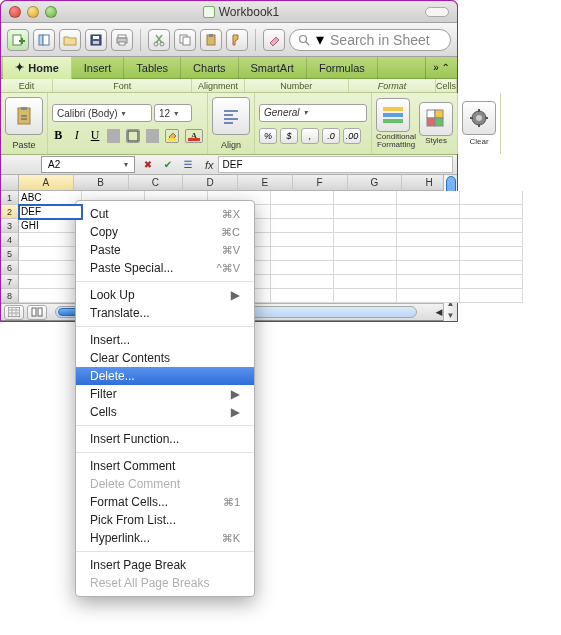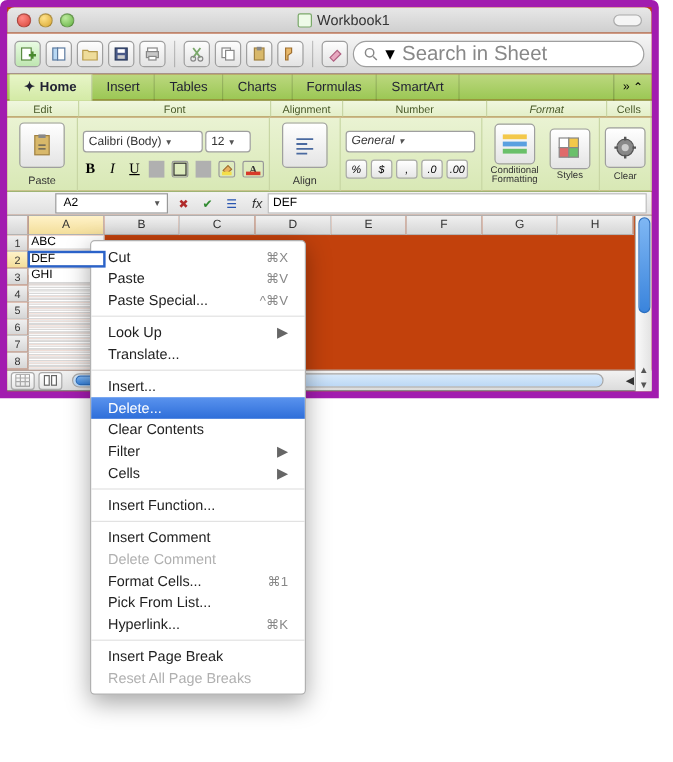--- a/index.html
+++ b/index.html
@@ -1,34 +1,34 @@
 <!DOCTYPE html>
 <html><head>
 <meta charset="utf-8">
 <style>
   * { box-sizing: border-box; margin: 0; padding: 0; font-family: "Lucida Grande", Arial, sans-serif; user-select: none; }
   body { background: #fff; }
-  .window { width: 549px; border: 6px solid #a21caf; border-radius: 6px 6px 0 0; background: #c2410c; position: relative; }
+  .window { width: 458px; border: 1px solid #a21caf; border-radius: 6px 6px 0 0; background: #ef4444; position: relative; }
   .titlebar { display:flex; align-items:center; height: 22px; background: linear-gradient(#e8e8e8,#cfcfcf); border-bottom:1px solid #a0a0a0; border-radius:6px 6px 0 0; }
   .traffic { display:flex; gap:6px; padding-left:8px; }
   .tl { width:12px; height:12px; border-radius:50%; border:1px solid rgba(0,0,0,.25); }
   .tl.red { background: radial-gradient(circle at 35% 30%, #ff8b84, #d8453a); }
   .tl.yellow { background: radial-gradient(circle at 35% 30%, #ffe28a, #d8a62f); }
   .tl.green { background: radial-gradient(circle at 35% 30%, #bdeb9d, #63b142); }
   .title-center { flex:1; text-align:center; font-size:12px; color:#333; display:flex; align-items:center; justify-content:center; gap:4px; }
   .doc-icon { display:inline-block; width:12px; height:12px; background:#eefbe8; border:1px solid #7aa86a; border-radius:2px; }
   .lozenge { width:24px; height:10px; border:1px solid #aaa; border-radius:5px; margin-right:8px; background:#f5f5f5; }
   .toolbar { display:flex; align-items:center; gap:4px; height:34px; padding:2px 6px; background: linear-gradient(#f6f6f6,#d9d9d9); border-bottom:1px solid #a0a0a0; }
   .tb-btn { width:22px; height:22px; border:1px solid #9f9f9f; border-radius:4px; background: linear-gradient(#fdfdfd,#e3e3e3); display:flex; align-items:center; justify-content:center; }
   .tb-btn.green { background: linear-gradient(#e8fbe2,#bfe6b1); }
   .tb-btn svg { width:14px; height:14px; }
   .sep { width:1px; height:22px; background: rgba(0,0,0,0.2); margin: 0 3px; }
   .search { flex:1; display:flex; align-items:center; height:22px; border:1px solid #9f9f9f; border-radius:11px; background:#fff; padding:0 8px; gap:6px; }
   .search .mag { width:12px; height:12px; }
-  .search-text { color:#888; font-size:17px; }
+  .search-text { color:#888; font-size:14px; }
   .ribbon-tabs { display:flex; align-items:center; height:22px; background: linear-gradient(#bcd87f,#9bc754); border-bottom:1px solid #7da143; padding-left:2px; }
   .ribbon-tab { height:22px; display:flex; align-items:center; padding:0 12px; font-size:11px; color:#223; border-right:1px solid rgba(0,0,0,0.15); }
   .ribbon-tab.active { background: linear-gradient(#e7f5c8,#d3eaa5); font-weight:bold; }
   .toggle-arrow { margin-left:auto; width:32px; display:flex; align-items:center; justify-content:center; border-left:1px solid rgba(0,0,0,0.2); height:22px; font-size:10px; }
   .group-labels { display:flex; height:14px; background: linear-gradient(#f0f7df,#e3efc8); font-size:9px; color:#4a5a2a; border-bottom:1px solid #b6c88c;}
   .group-label { display:flex; align-items:center; justify-content:center; border-right:1px solid #c8d6a4; }
   .g-edit { width:60px; } .g-font { width:160px; } .g-align { width:60px; } .g-number { width:120px; } .g-format { width:100px;font-style:italic; } .g-cells { flex:1; }
   .ribbon-body { display:flex; height:62px; background: linear-gradient(#eaf3d3,#d8e8b5); border-bottom:1px solid #a0b474; }
   .grp { border-right:1px solid #c8d6a4; display:flex; flex-direction:column; justify-content:center; gap:3px; padding:2px 4px; }
   .grp.edit { width:60px; align-items:center; }
@@ -42,21 +42,21 @@
   .row1 { display:flex; gap:2px; align-items:center; }
   .combo { height:18px; border:1px solid #9f9f9f; border-radius:3px; background:#fff; display:flex; align-items:center; padding:0 4px; font-size:10px; color:#333; }
   .combo .caret { margin-left:4px; font-size:8px; color:#555; }
   .biu { display:flex; gap:6px; align-items:center; padding-top:3px; }
   .biu span { font-size:12px; font-family: "Times New Roman", serif; width:16px; text-align:center; }
   .vline { width:1px; height:14px; background: #b0b0b0; }
   .color-btn { width:18px; height:14px; border:1px solid #999; border-radius:2px; display:flex; align-items:center; justify-content:center; position:relative; }
   .small-bar { position:absolute; bottom:1px; left:2px; right:2px; height:3px; }
   .num-row { display:flex; gap:3px; padding-top:3px; }
   .num-btn { width:18px; height:16px; border:1px solid #aaa; border-radius:3px; background:linear-gradient(#fff,#e6e6e6); font-size:9px; display:flex; align-items:center; justify-content:center; }
-  .fmt-col { display:flex; flex-direction:column; align-items:center; gap:1px; }
+  .fmt-col { display:flex; flex-direction:column; gap:1px; }
   .fmt-btn { width:34px; height:34px; border:1px solid #9f9f9f; border-radius:4px; background:linear-gradient(#fff,#e4e4e4); display:flex; align-items:center; justify-content:center; }
   .fmt-label { font-size:8px; color:#333; text-align:center; line-height:1;}
   .cell-ref { display:flex; align-items:center; height:20px; background:linear-gradient(#f3f3f3,#e0e0e0); border-bottom:1px solid #b0b0b0;padding-left:24px; }
   .name-box { width:94px; border:1px solid #999; background:#fff; height:17px; margin-left:16px; font-size:10px; padding:1px 6px; display:flex; align-items:center; justify-content:space-between;}
   .fx-btns { display:flex; gap:6px; margin:0 6px; align-items:center; }
   .fx-ico { width:14px; height:14px; display:flex; align-items:center; justify-content:center; font-size:10px; }
   .fx-ico.red { color:#b02a2a; }
   .fx-ico.green { color:#308a30; }
   .fx-ico.blue { color:#2a56b0; }
   .fx-label { font-style:italic; font-size:11px; color:#333; margin:0 4px; }
@@ -66,21 +66,21 @@
   .corner { width:18px; height:16px; background:linear-gradient(#f0f0f0,#d6d6d6); border-right:1px solid #b3b3b3; border-bottom:1px solid #b3b3b3; }
   .col-headers { display:flex; flex:1; overflow:hidden; }
   .ch { height:16px; background:linear-gradient(#f0f0f0,#d6d6d6); border-right:1px solid #c8c8c8; border-bottom:1px solid #b3b3b3; font-size:10px; color:#333; display:flex; align-items:center; justify-content:center; }
   .ch.sel { background:linear-gradient(#fff2c8,#f3de9b); }
   .ch0{width:63px}.ch1{width:63px}.ch2{width:63px}.ch3{width:63px}.ch4{width:63px}.ch5{width:63px}.ch6{width:63px}.ch7{width:63px}
   .rows-wrap { display:flex; }
   .row-headers { display:flex; flex-direction:column; }
   .rh { width:18px; height:14px; background:linear-gradient(#f0f0f0,#d6d6d6); border-right:1px solid #b3b3b3; border-bottom:1px solid #c8c8c8; font-size:9px; color:#333; display:flex; align-items:center; justify-content:center; }
   .rh.sel { background:linear-gradient(#fff2c8,#f3de9b); }
   .cells { position:relative; flex:1; }
-  .crow { display:flex; height:14px;flex-direction:column; }
+  .crow { display:flex; height:14px; }
   .cell { width:63px; height:14px; border-right:1px solid #d8d8d8; border-bottom:1px solid #d8d8d8; font-size:10px; padding:0 2px; background:#fff; display:flex; align-items:center; }
   .cell.selected { outline:2px solid #2a62c9; outline-offset:-1px; background:#fff; z-index:2; position:relative; }
   .hscroll-row { display:flex; align-items:center; height:18px; background:linear-gradient(#f2f2f2,#dcdcdc); border-top:1px solid #b3b3b3; border-bottom:1px solid #8a8a8a; }
   .view-btn { width:20px; height:15px; border:1px solid #aaa; border-radius:3px; margin-left:3px; background:linear-gradient(#fff,#e6e6e6); display:flex; align-items:center; justify-content:center; }
   .hscroll-track { flex:1; margin:0 16px 0 8px; height:12px; border:1px solid #a8a8a8; border-radius:8px; background:linear-gradient(#d7e9fb,#bcd8f5); position:relative; }
   .hscroll-thumb { position:absolute; left:2px; top:1px; width:72px; height:8px; border-radius:6px; background: linear-gradient(#7fb7f4,#3a84dc); border:1px solid #2b6fc0; }
   .hscroll-arrow { width:12px; height:12px; font-size:9px; color:#333; display:flex; align-items:center; justify-content:center; }
   .vscroll { position:absolute; right:0; top:0; bottom:0; width:14px; background: linear-gradient(90deg,#fafafa,#e2e2e2); border-left:1px solid #b3b3b3; display:flex; flex-direction:column; align-items:center; }
   .vscroll .va { height:12px; width:12px; font-size:8px; color:#555; display:flex; align-items:center; justify-content:center; }
   .vscroll .vtrack { flex:1; width:12px; position:relative; }
@@ -187,22 +187,22 @@
   </div>
 
   <div class="ribbon-tabs">
     <div class="ribbon-tab active">
         <span style="margin-right:4px">✦</span>
         <span>Home</span>
       </div>
     <div class="ribbon-tab">Insert</div>
     <div class="ribbon-tab">Tables</div>
     <div class="ribbon-tab">Charts</div>
+    <div class="ribbon-tab">SmartArt</div>
     <div class="ribbon-tab">Formulas</div>
-    <div class="ribbon-tab">SmartArt</div>
     <div class="toggle-arrow"><span>»</span>&nbsp;<span>⌃</span></div>
   </div>
 
   <div class="group-labels">
     <div class="group-label g-edit">Edit</div>
     <div class="group-label g-font">Font</div>
     <div class="group-label g-align">Alignment</div>
     <div class="group-label g-number">Number</div>
     <div class="group-label g-format">Format</div>
     <div class="group-label g-cells">Cells</div>
@@ -462,46 +462,50 @@
     </div>
   </div>
 </div>
 
 <div class="ctx" id="ctx">
     <div class="ctx-item">
       <span>Cut</span>
       <span class="ctx-shortcut">⌘X</span>
     </div>
     <div class="ctx-item">
+      <span>Copy</span>
+      <span class="ctx-shortcut">⌘C</span>
+    </div>
+    <div class="ctx-item">
       <span>Paste</span>
       <span class="ctx-shortcut">⌘V</span>
     </div>
     <div class="ctx-item">
       <span>Paste Special...</span>
       <span class="ctx-shortcut">^⌘V</span>
     </div>
     <div class="ctx-sep"></div>
     <div class="ctx-item">
       <span>Look Up</span>
       <span class="ctx-sub">▶</span>
     </div>
     <div class="ctx-item">
       <span>Translate...</span>
     </div>
     <div class="ctx-sep"></div>
     <div class="ctx-item">
       <span>Insert...</span>
     </div>
+    <div class="ctx-item">
+      <span>Clear Contents</span>
+    </div>
     <div class="ctx-item sel">
       <span>Delete...</span>
     </div>
     <div class="ctx-item">
-      <span>Clear Contents</span>
-    </div>
-    <div class="ctx-item">
       <span>Filter</span>
       <span class="ctx-sub">▶</span>
     </div>
     <div class="ctx-item">
       <span>Cells</span>
       <span class="ctx-sub">▶</span>
     </div>
     <div class="ctx-sep"></div>
     <div class="ctx-item">
       <span>Insert Function...</span>

